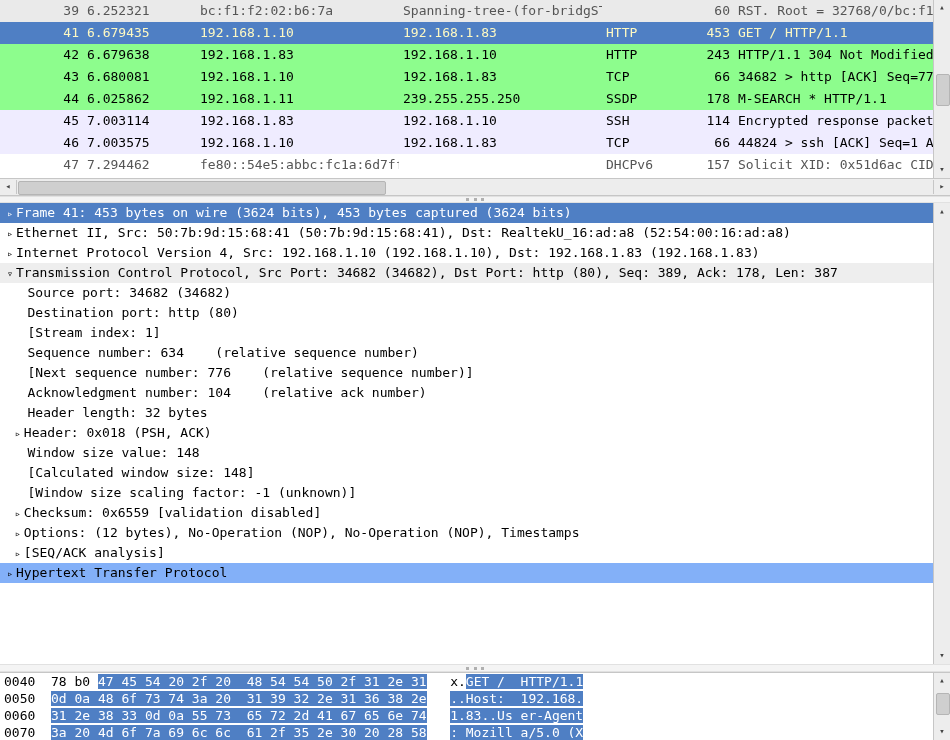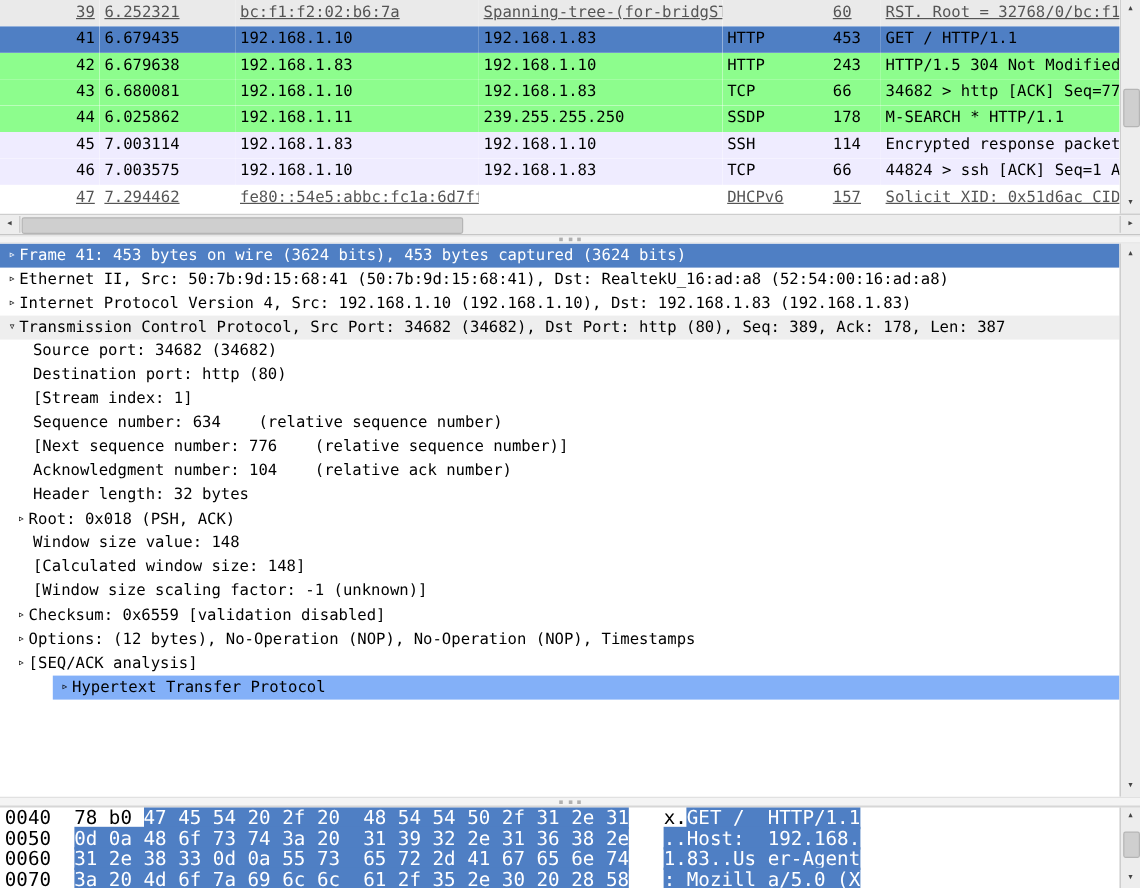--- a/index.html
+++ b/index.html
@@ -36,28 +36,28 @@
   overflow: hidden;
   font-size: 13px;
   line-height: 20px;
   height: 20px;
 }
 .col-no   { width: 75px; text-align: right; padding-right: 6px;}
 .col-time { width: 105px; }
 .col-src  { width: 195px; }
 .col-dst  { width: 195px; }
 .col-proto{ width: 80px; }
-.col-len  { width: 36px; text-align: left; padding-right:2px;}
+.col-len  { width: 36px; text-align: right; padding-right:2px;}
 .col-info { }
 .row-default { background: #fff; }
 .row-light   { background: #efecff; margin-left: 23px; }
 .row-green   { background: #8dfd8d; }
-.row-selected{ background: #4f7fc4; color: #000000; }
+.row-selected{ background: #4f7fc4; color: #fef9c3; }
 .row-gray    { background: #eaeaea; color:#555;}
-.row-cut     { color:#555;text-decoration:underline;}
+.row-cut     { color:#555;}
 
 .hscroll {
   height: 16px;
   background: #ededed;
   border-top: 1px solid #c6c6c6;
   border-bottom: 1px solid #c6c6c6;
   display:flex;
   align-items:center;
 }
 .hscroll .arrow {
@@ -111,33 +111,33 @@
   height:20px;
 }
 .details .exp {
   display:inline-block;
   width: 12px;
   text-align:center;
   font-size: 10px;
   vertical-align: middle;
 }
 .sel-frame { background:#4f7fc4; color:#fff; }
-.sel-http  { background:#83b0f8; color:#000;margin-left:44px; }
+.sel-http  { background:#83b0f8; color:#000; }
 
 
 .hexwrap { display:flex; height:68px; border-top:1px solid #c6c6c6;}
 .hex {
   flex:1;
   background:#fff;
   overflow:hidden;
   padding:0 4px;
 }
 .hex .hrow {
   white-space: pre;
-  font-size:16px;
+  font-size:13px;
   line-height:17px;
   height:17px;
 }
 .hex .off { color:#000; }
 .hex .selbytes { background:#4f7fc4; color:#fff; }
 .hex .plainbytes { color:#000; }
 .hex .ascii-sel { background:#4f7fc4; color:#fff; }
 .hex .ascii-plain { color:#000; }
 
 .flexcol { display:flex; flex-direction:column; height:740px; width:950px;}
@@ -172,21 +172,21 @@
               <td class="col-len">453</td>
               <td class="col-info">GET / HTTP/1.1</td>
             </tr>
             <tr class="row-green">
               <td class="col-no">42</td>
               <td class="col-time">6.679638</td>
               <td class="col-src">192.168.1.83</td>
               <td class="col-dst">192.168.1.10</td>
               <td class="col-proto">HTTP</td>
               <td class="col-len">243</td>
-              <td class="col-info">HTTP/1.5 304 Not Modified</td>
+              <td class="col-info">HTTP/1.1 304 Not Modified</td>
             </tr>
             <tr class="row-green">
               <td class="col-no">43</td>
               <td class="col-time">6.680081</td>
               <td class="col-src">192.168.1.10</td>
               <td class="col-dst">192.168.1.83</td>
               <td class="col-proto">TCP</td>
               <td class="col-len">66</td>
               <td class="col-info">34682 &gt; http [ACK] Seq=776 Ack=1</td>
             </tr>
@@ -259,21 +259,21 @@
       <div class="line"><span class="exp">▹</span><span>Ethernet II, Src: 50:7b:9d:15:68:41 (50:7b:9d:15:68:41), Dst: RealtekU_16:ad:a8 (52:54:00:16:ad:a8)</span></div>
       <div class="line"><span class="exp">▹</span><span>Internet Protocol Version 4, Src: 192.168.1.10 (192.168.1.10), Dst: 192.168.1.83 (192.168.1.83)</span></div>
       <div class="line" style="background:#eeeeee;"><span class="exp">▿</span><span>Transmission Control Protocol, Src Port: 34682 (34682), Dst Port: http (80), Seq: 389, Ack: 178, Len: 387</span></div>
       <div class="line">   <span>Source port: 34682 (34682)</span></div>
       <div class="line">   <span>Destination port: http (80)</span></div>
       <div class="line">   <span>[Stream index: 1]</span></div>
       <div class="line">   <span>Sequence number: 634    (relative sequence number)</span></div>
       <div class="line">   <span>[Next sequence number: 776    (relative sequence number)]</span></div>
       <div class="line">   <span>Acknowledgment number: 104    (relative ack number)</span></div>
       <div class="line">   <span>Header length: 32 bytes</span></div>
-      <div class="line"> <span class="exp">▹</span><span>Root: 0x018 (PSH, ACK)</span></div>
+      <div class="line"> <span class="exp">▹</span><span>Header: 0x018 (PSH, ACK)</span></div>
       <div class="line">   <span>Window size value: 148</span></div>
       <div class="line">   <span>[Calculated window size: 148]</span></div>
       <div class="line">   <span>[Window size scaling factor: -1 (unknown)]</span></div>
       <div class="line"> <span class="exp">▹</span><span>Checksum: 0x6559 [validation disabled]</span></div>
       <div class="line"> <span class="exp">▹</span><span>Options: (12 bytes), No-Operation (NOP), No-Operation (NOP), Timestamps</span></div>
       <div class="line"> <span class="exp">▹</span><span>[SEQ/ACK analysis]</span></div>
       <div class="line sel-http"><span class="exp">▹</span><span>Hypertext Transfer Protocol</span></div>
     </div>
     <div class="vscroll">
       <div class="arrow">▴</div>

